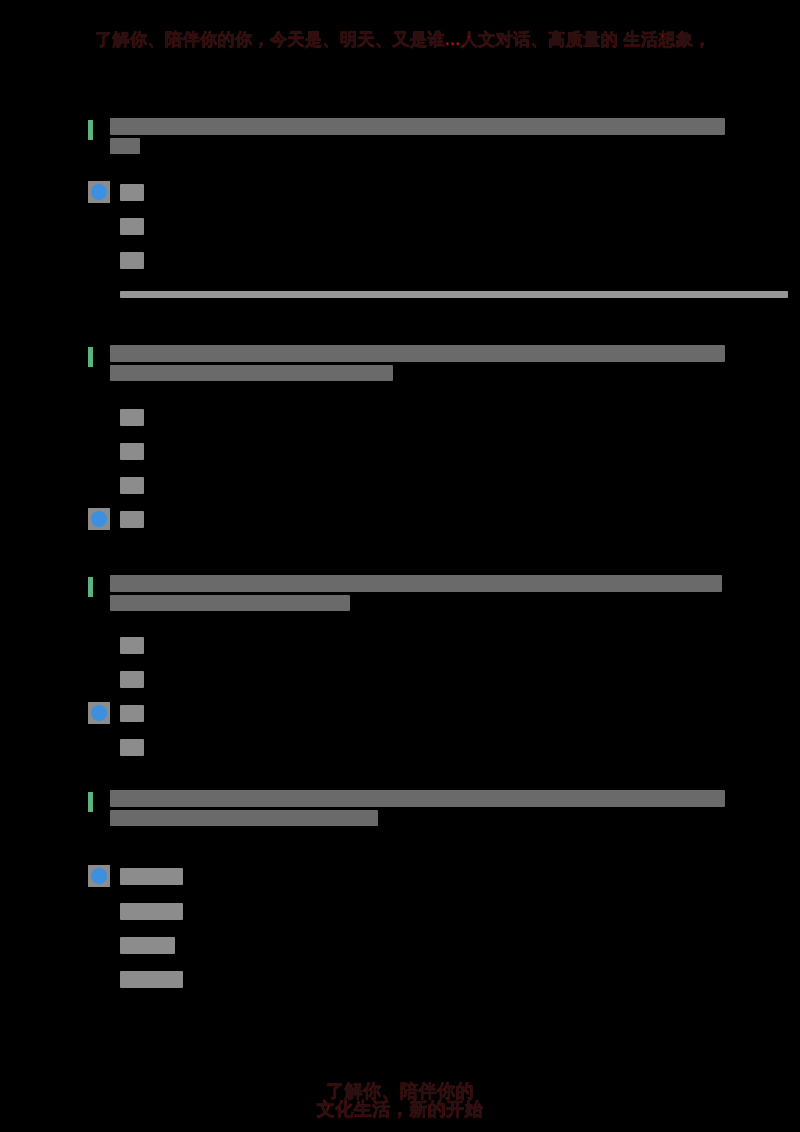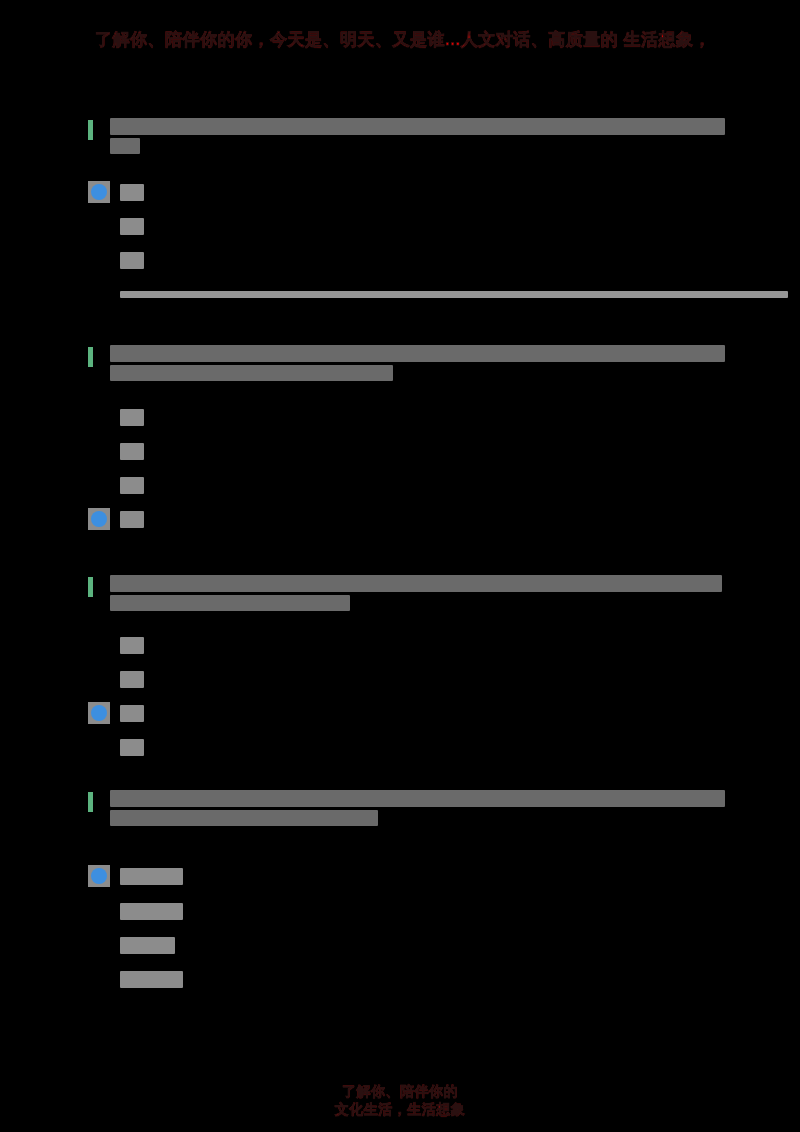--- a/index.html
+++ b/index.html
@@ -108,21 +108,21 @@
 
   
   .footer {
     position: absolute;
     left: 0;
     top: 1082px;
     width: 800px;
     text-align: center;
   }
   .footer-line {
-    font-size: 14px;
+    font-size: 18px;
     font-weight: bold;
     color: #e60000;
     line-height: 18px;
     letter-spacing: 0.5px;
     -webkit-text-stroke: 0.6px #2a1010;
     text-shadow: 0 1px 0 #1a0808;
     white-space: nowrap;
   }
 </style>
 </head>
@@ -230,14 +230,14 @@
       <div class="opt-label" title="选项三" style="width: 55px;"></div>
     </div>
     <div class="option-row" style="top: 967px;">
       <div class="radio-slot"></div>
       <div class="opt-label" title="选项四" style="width: 63px;"></div>
     </div>
   </div>
 
 <div class="footer">
   <div class="footer-line">了解你、陪伴你的</div>
-  <div class="footer-line">文化生活，生活想象</div>
+  <div class="footer-line">文化生活，新的开始</div>
 </div>
 
 </body></html>

